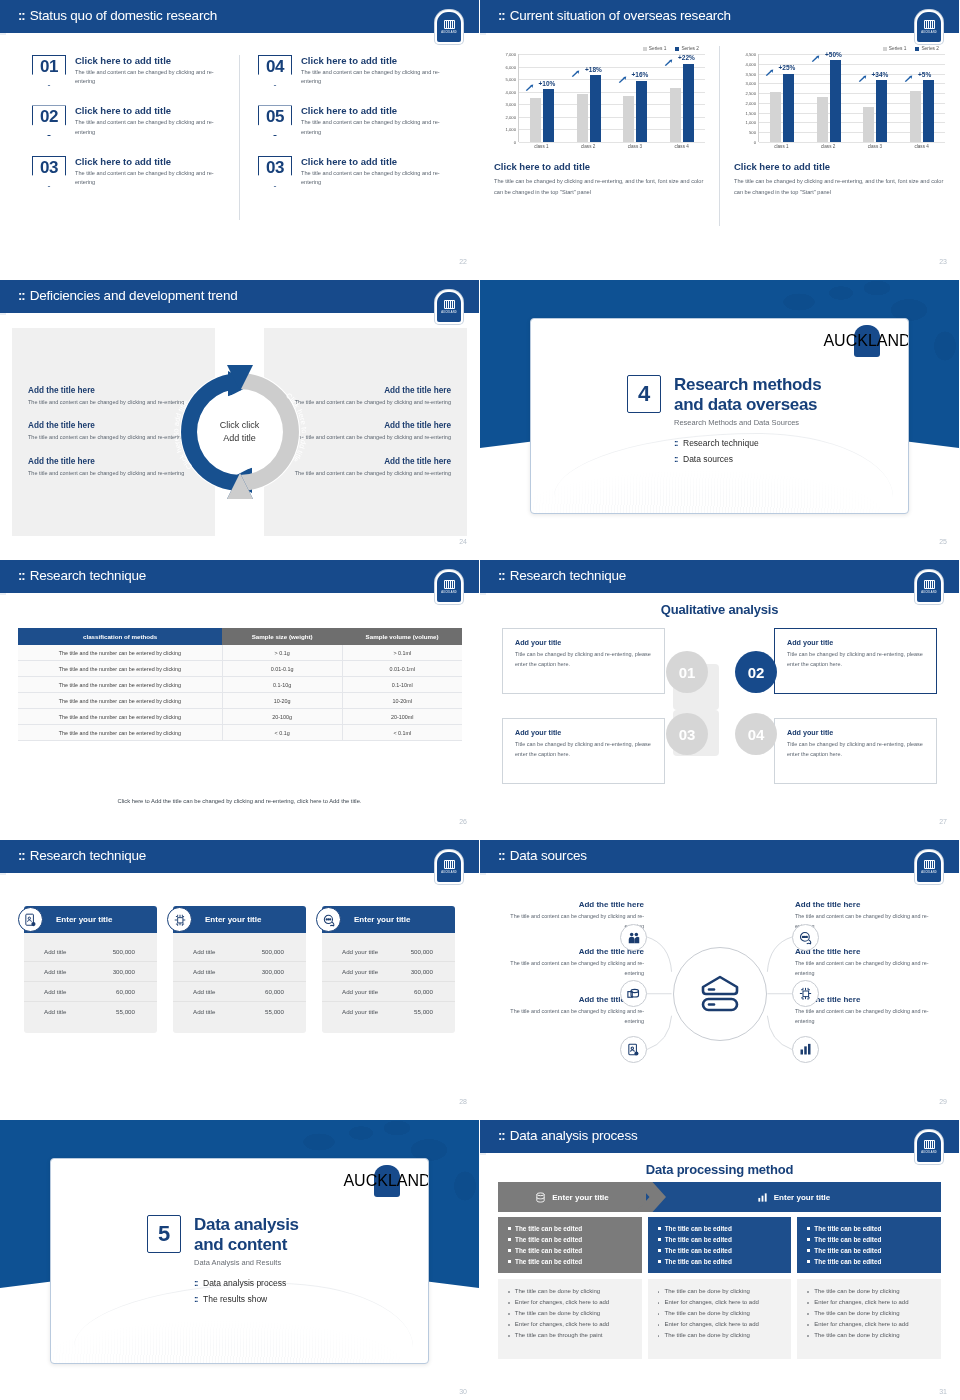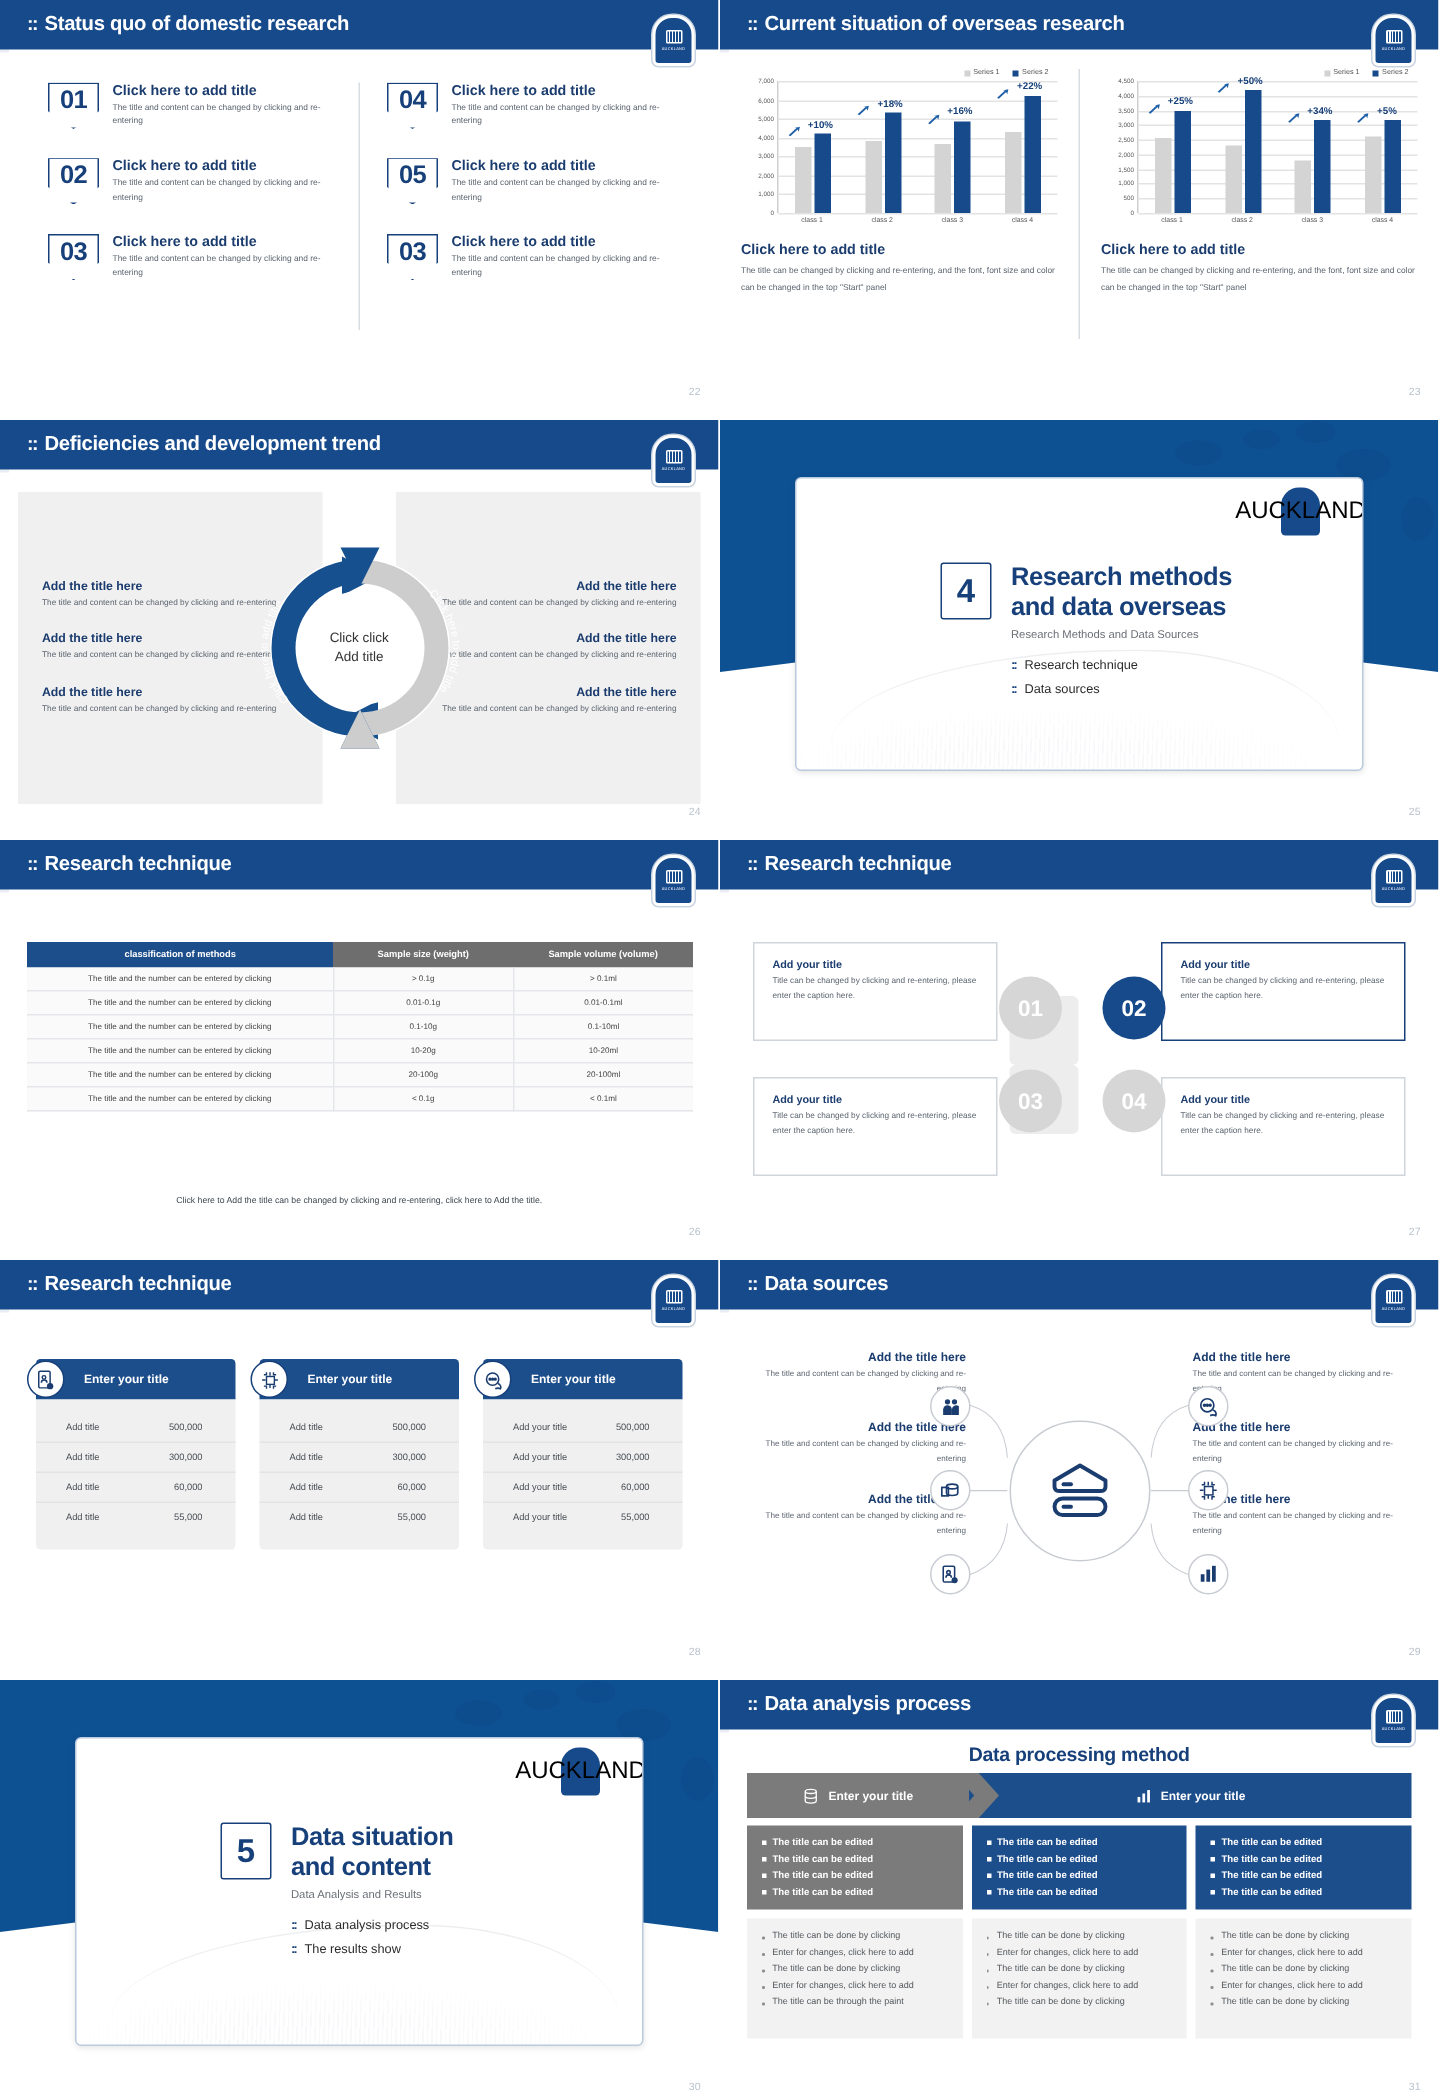--- a/index.html
+++ b/index.html
@@ -33,21 +33,21 @@
   }
   .hdr::after {
     content: ""; position: absolute; left: 0; bottom: -3px; right: 0; height: 3px;
     background: #174A8B;
   }
   .hdr .dots {
     color: #fff; font-size: 13px; font-weight: bold; letter-spacing: -1px;
     margin-left: 18px; margin-right: 5px; line-height: 1;
   }
   .hdr .ttl {
-    color: #ffffff; font-size: 13.5px; font-weight: bold; letter-spacing: -0.2px;
+    color: #ffffff; font-size: 13.5px; font-weight: normal; letter-spacing: -0.2px;
   }
   .hdr-left-tab { position:absolute; top:0; left:0; width:6px; height:35px; background:#e9eef4; }
 
   
   .logo {
     position: absolute; top: 10px; right: 16px;
     width: 28px; height: 34px;
     background: #174A8B;
     border-radius: 13px 13px 4px 4px;
     border: 2px solid #ffffff;
@@ -754,20 +754,21 @@
   <div class="slide">
     <div class="hdr-left-tab"></div>
     <div class="hdr">
       <span class="dots">::</span>
       <span class="ttl">Research technique</span>
     </div>
     <div class="logo">
       <span class="crest"></span>
       <span class="wtxt">AUCKLAND</span>
     </div>
+    <div class="ctr-title">Qualitative analysis</div>
     <div class="qa-wrap">
       <div class="qa-blob" style="left:193px; top:38px;"></div>
       <div class="qa-blob" style="left:193px; top:84px;"></div>
 
       <div class="qa-box" style="left:22px; top:2px;">
         <div class="t">Add your title</div>
         <div class="d">Title can be changed by clicking and re-entering, please enter the caption here.</div>
       </div>
       <div class="qa-box active" style="right:22px; top:2px;">
         <div class="t">Add your title</div>
@@ -1013,21 +1014,21 @@
         <div class="sec-wave"></div>
         <div class="sec-wave2"></div>
         <div class="sec-logo">
           <span class="crest"></span>
           <span class="wtxt">AUCKLAND</span>
         </div>
         <div class="sec-body">
           <div class="sec-numbox">5</div>
           <div>
             <div class="sec-h">
-              <div>Data situation</div>
+              <div>Data analysis</div>
               <div>and content</div>
             </div>
             <div class="sec-sub">Data Analysis and Results</div>
             <div class="sec-list">
               <div class="sec-li">
                 <span class="bdots">::</span>
                 <span>Data analysis process</span>
               </div>
               <div class="sec-li">
                 <span class="bdots">::</span>

